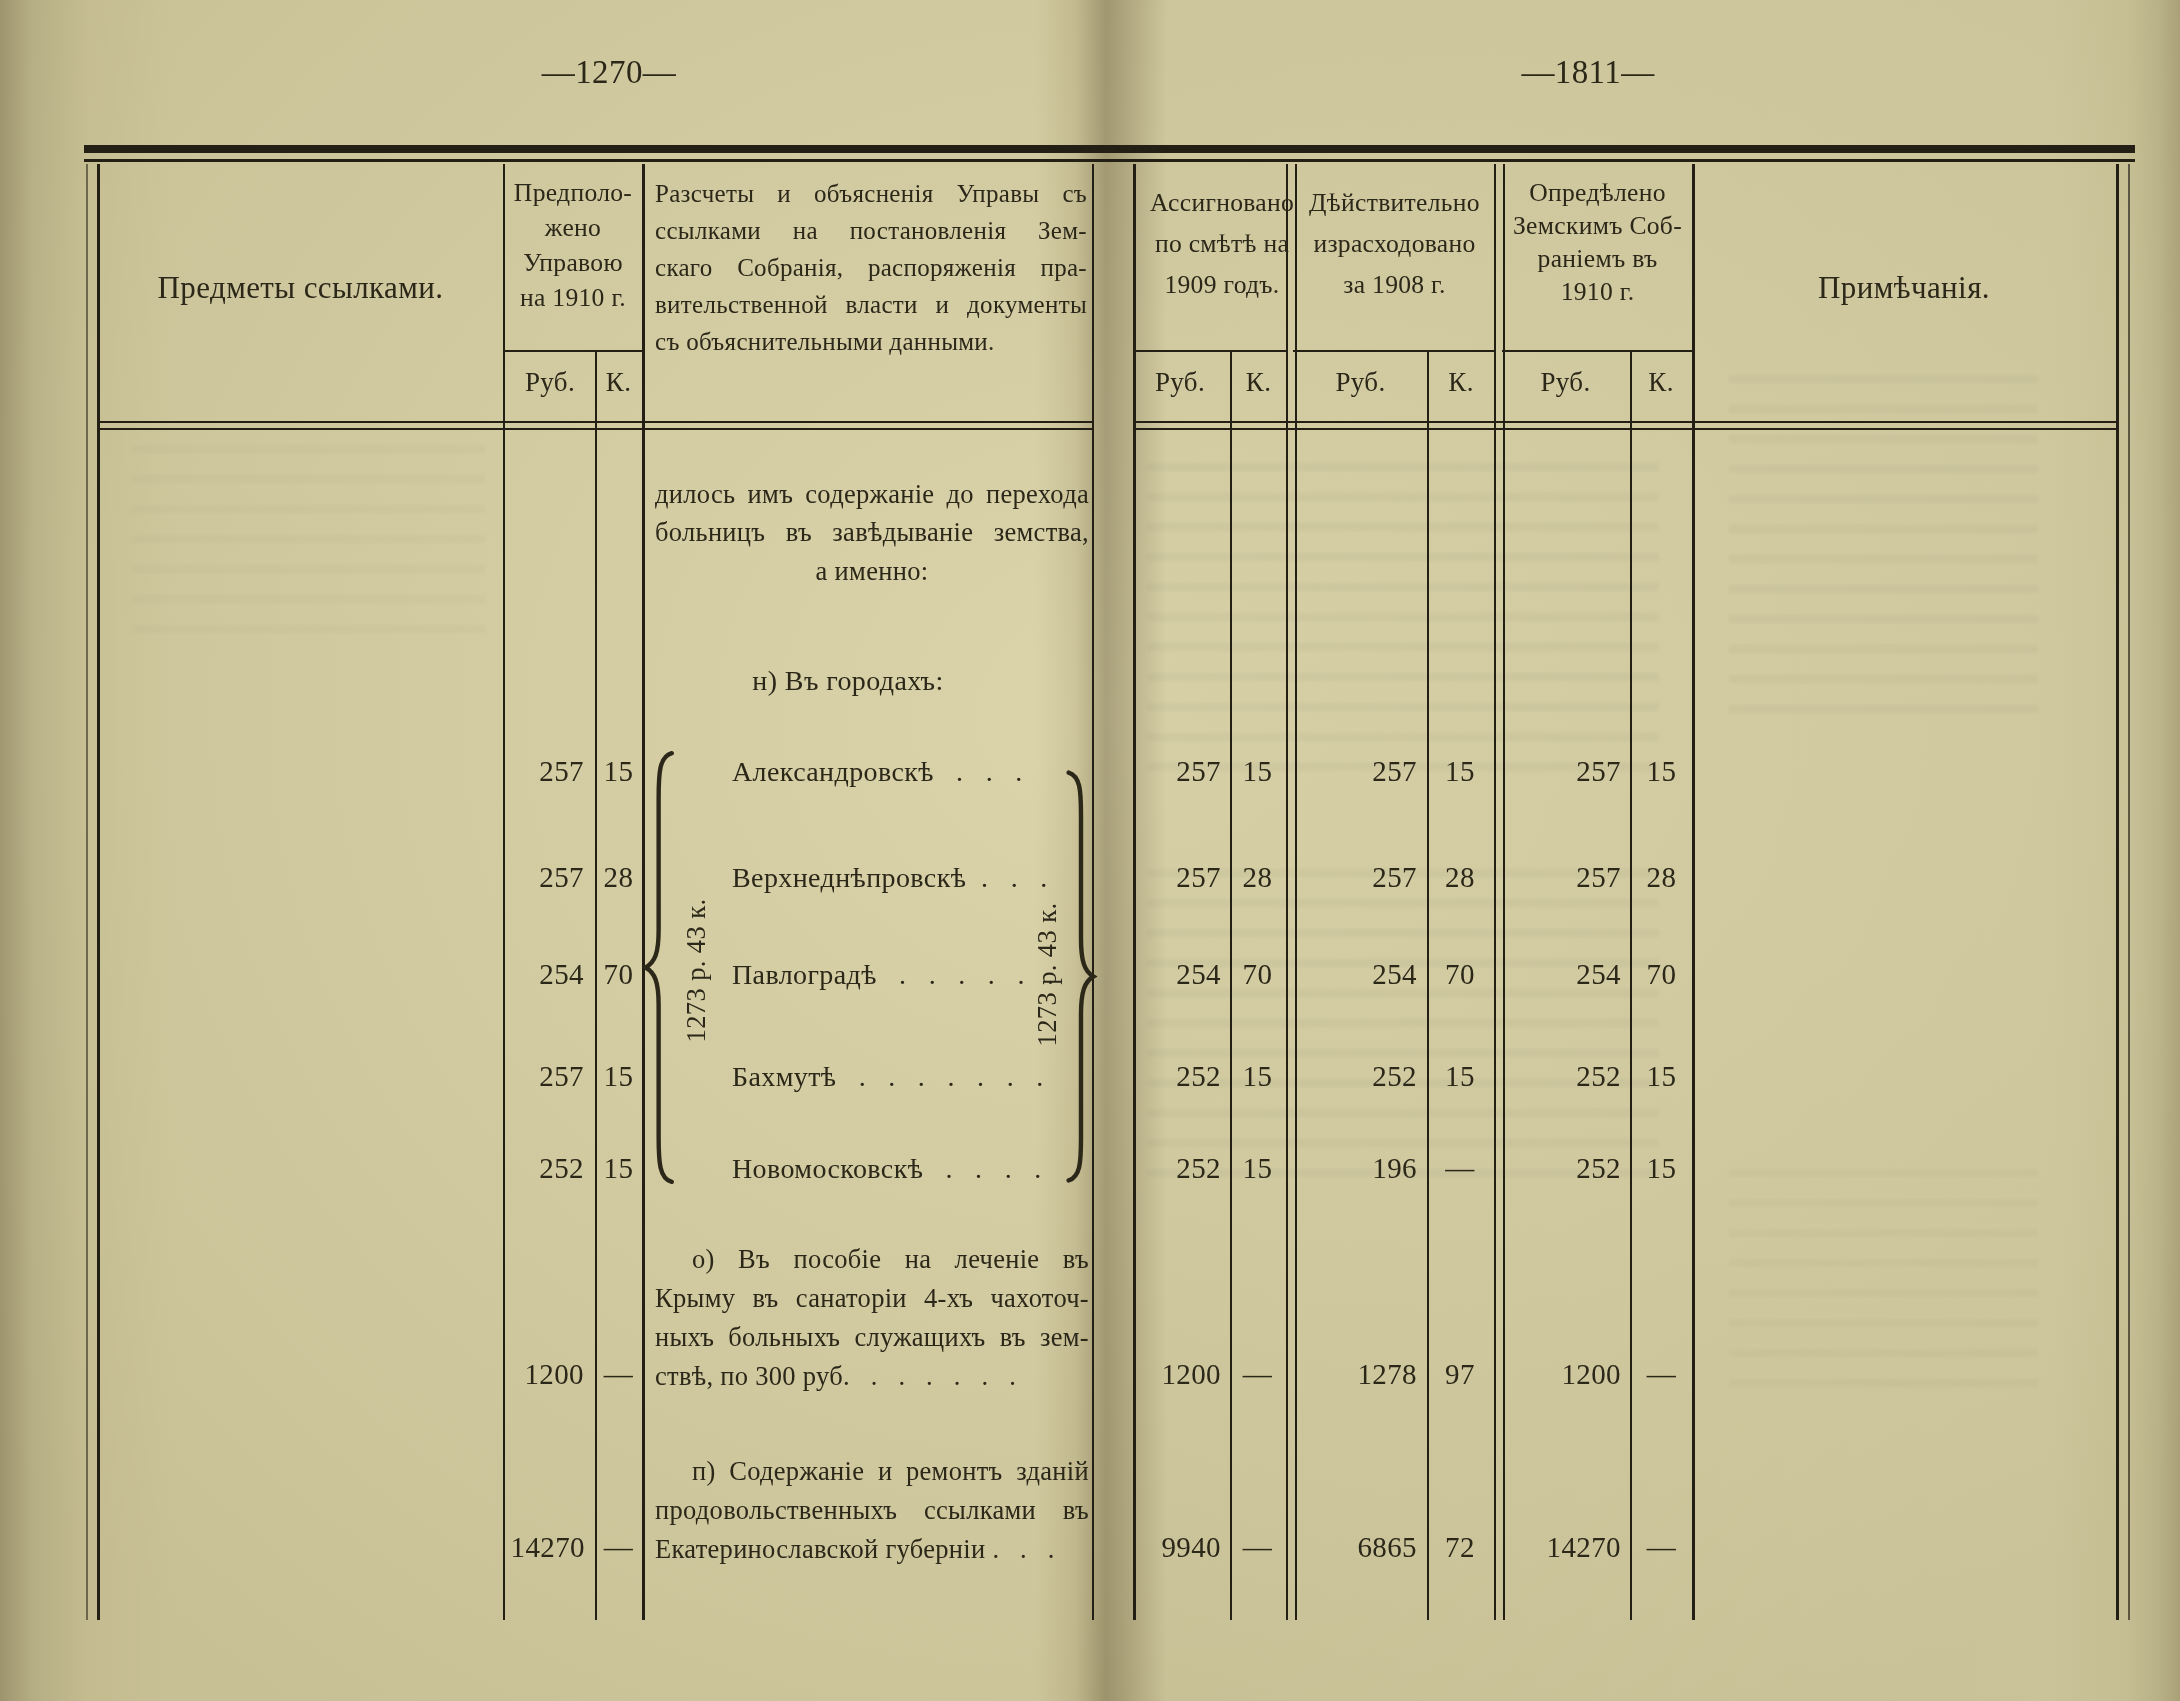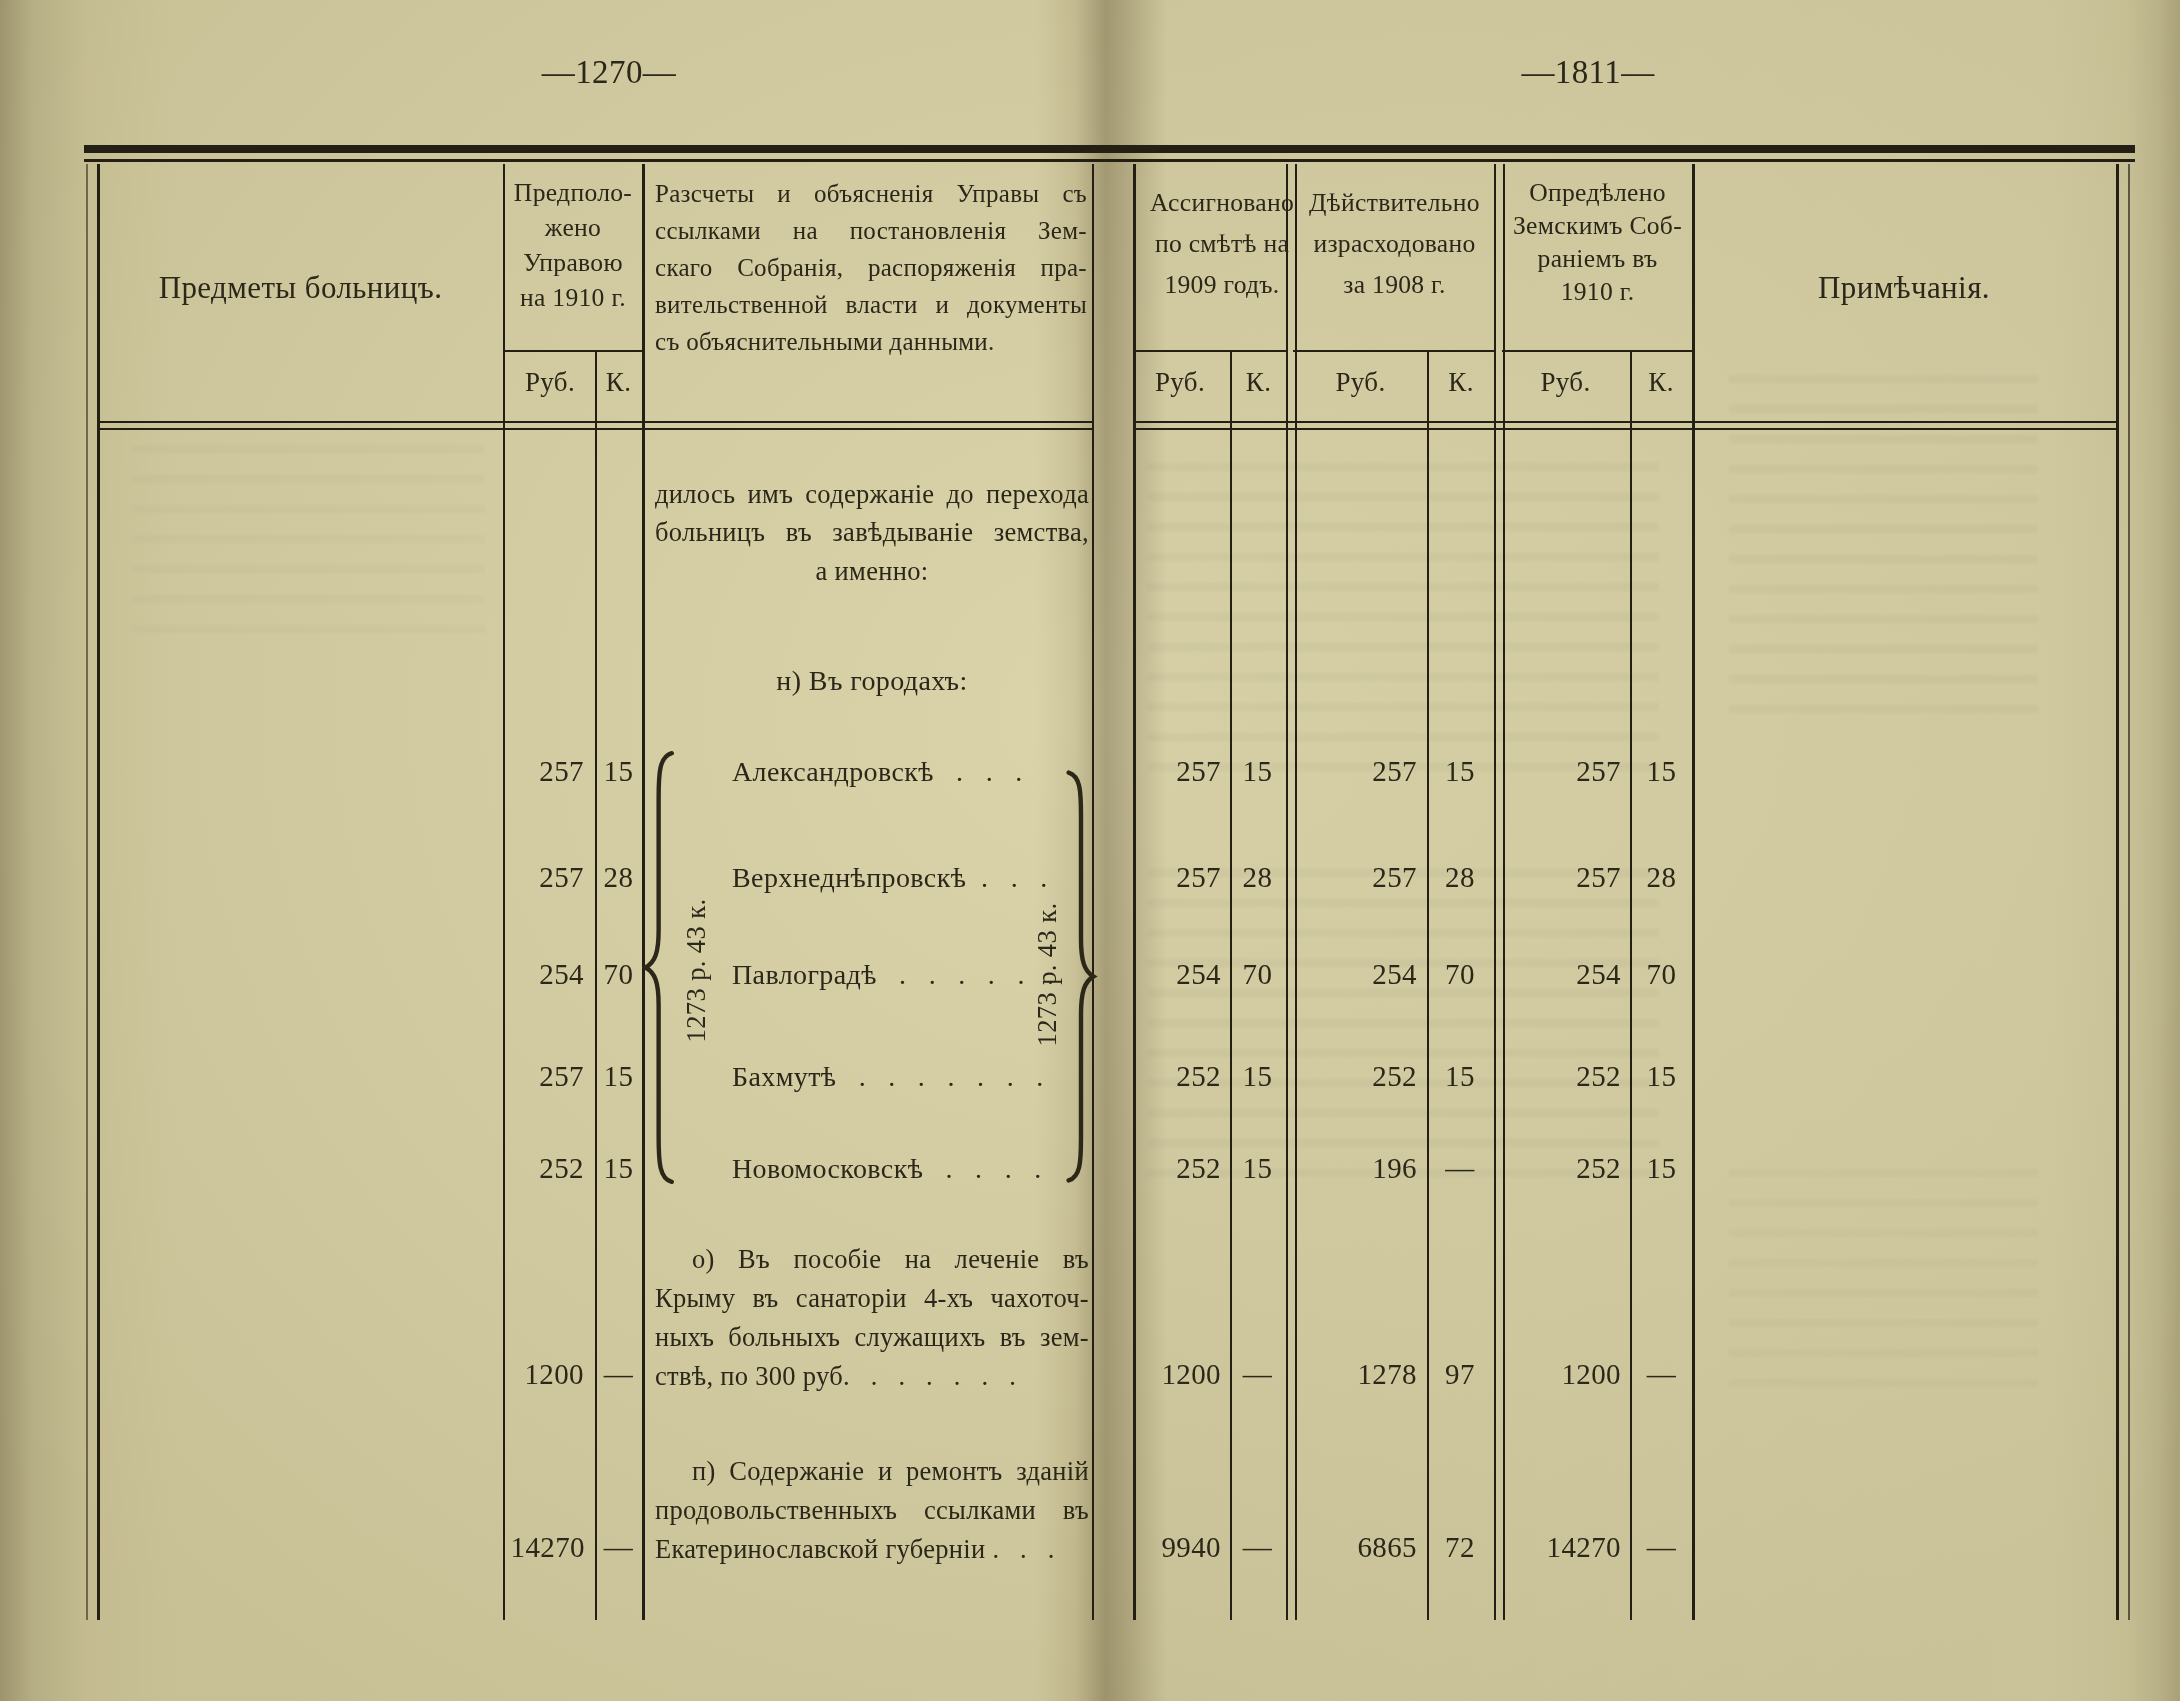--- a/index.html
+++ b/index.html
@@ -79,21 +79,21 @@
   <div class="vl" style="left:1286px"></div>
   <div class="vl" style="left:1295px"></div>
   <div class="vl rk" style="left:1427px"></div>
   <div class="vl" style="left:1494px"></div>
   <div class="vl" style="left:1503px"></div>
   <div class="vl rk" style="left:1630px"></div>
   <div class="vl" style="left:1692px;width:2.6px"></div>
   <div class="vl" style="left:2116px;width:2.6px"></div>
   <div class="vl" style="left:2128px;opacity:.65"></div>
 
-  <div class="t hdr-items" style="left:108px;top:270px;width:385px">Предметы больницъ.</div>
+  <div class="t hdr-items" style="left:108px;top:270px;width:385px">Предметы ссылками.</div>
 
   <div class="hgroup" style="left:506px;top:175px;width:134px">
     <div class="hc">Предполо-</div>
     <div class="hc">жено</div>
     <div class="hc">Управою</div>
     <div class="hc">на 1910 г.</div>
   </div>
   <div class="t rubkop" style="left:506px;top:365px;width:88px">Руб.</div>
   <div class="t rubkop" style="left:598px;top:365px;width:41px">К.</div>
 
@@ -129,21 +129,21 @@
   </div>
   <div class="t rubkop" style="left:1503px;top:365px;width:125px">Руб.</div>
   <div class="t rubkop" style="left:1632px;top:365px;width:58px">К.</div>
 
   <div class="t hdr-items" style="left:1701px;top:270px;width:406px">Примѣчанія.</div>
 
   <div class="t bl" style="left:655px;top:513px;width:434px">больницъ въ завѣдываніе земства,</div>
   <div class="t bl" style="left:655px;top:475px;width:434px">дилось имъ содержаніе до перехода</div>
   <div class="t bl center" style="left:655px;top:552px;width:434px">а именно:</div>
 
-  <div class="t section" style="left:656px;top:663px;width:432px">н) Въ городахъ:</div>
+  <div class="t section" style="left:632px;top:663px;width:432px">н) Въ городахъ:</div>
 
   <svg class="brace" style="left:642px;top:748px" width="35" height="439" viewBox="0 0 40 498">
     <path d="M 34 4 C 20 8, 19 26, 19 56 L 19 206 C 19 232, 15 243, 4 249 C 15 255, 19 266, 19 292 L 19 442 C 19 472, 20 490, 34 494" fill="none" stroke="#2b2719" stroke-width="5" stroke-linecap="round"></path>
   </svg>
   <div class="rot" style="left:582px;top:953px;width:229px;height:35px">1273 р. 43 к.</div>
 
   <svg class="brace" style="left:1064px;top:769px" width="34" height="415" viewBox="0 0 38 470">
     <path d="M 5 4 C 18 8, 19 24, 19 52 L 19 192 C 19 218, 23 229, 33 235 C 23 241, 19 252, 19 278 L 19 418 C 19 446, 18 462, 5 466" fill="none" stroke="#2b2719" stroke-width="5" stroke-linecap="round"></path>
   </svg>
   <div class="rot" style="left:933px;top:957px;width:229px;height:35px">1273 р. 43 к.</div>

